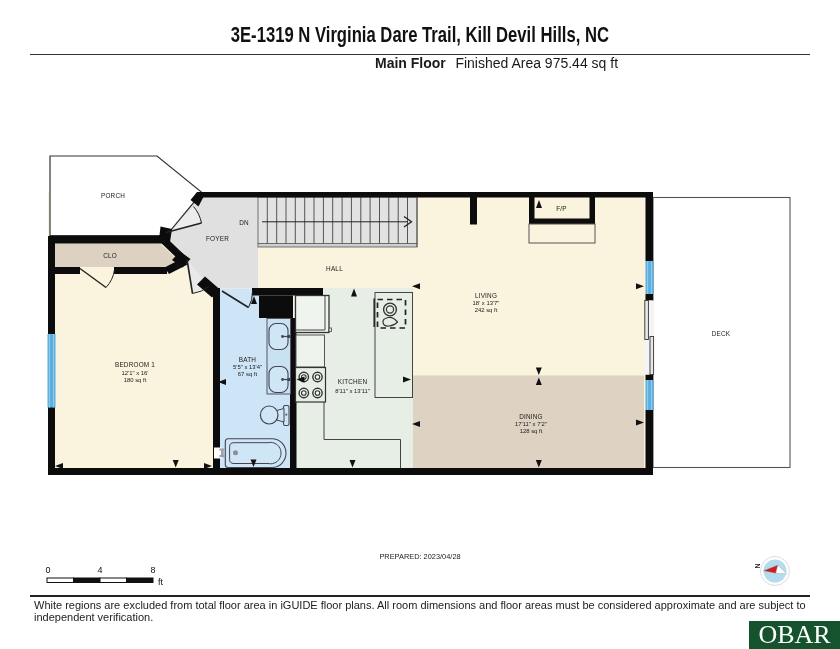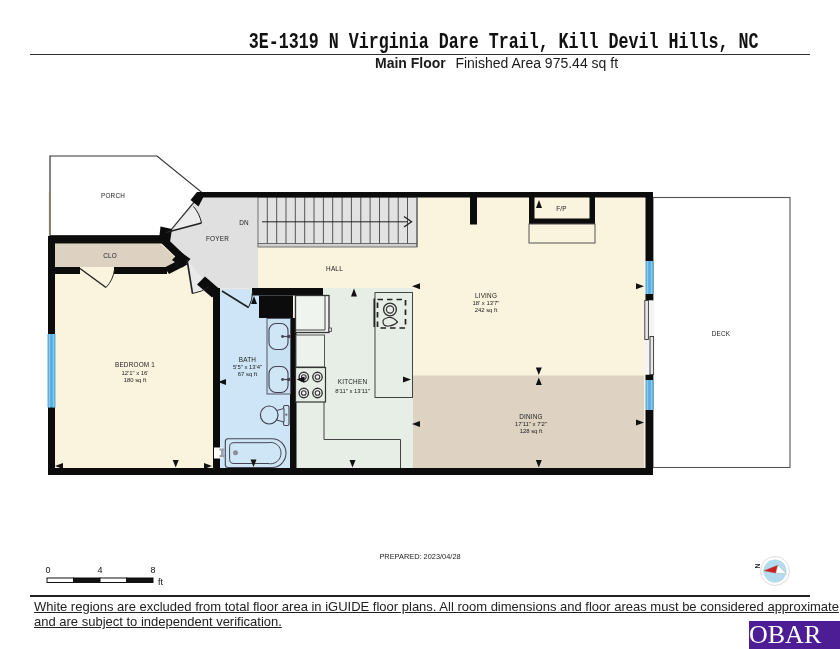--- a/index.html
+++ b/index.html
@@ -3,21 +3,21 @@
 <meta charset="utf-8">
 <style>
   html,body{margin:0;padding:0;}
   body{width:840px;height:649px;position:relative;background:#ffffff;overflow:hidden;
        font-family:"Liberation Sans", sans-serif;}
   .abs{position:absolute;}
 </style>
 </head>
 <body>
 
-<div class="abs" style="left:0;top:30px;width:840px;text-align:right;font-family:Liberation Mono, monospace;"><span style="display:inline-block;transform:scaleX(0.757);transform-origin:center;font-size:22px;font-weight:bold;color:#111;white-space:pre;">3E-1319 N Virginia Dare Trail, Kill Devil Hills, NC</span></div>
+<div class="abs" style="left:0;top:22px;width:840px;text-align:center;"><span style="display:inline-block;transform:scaleX(0.757);transform-origin:center;font-size:22px;font-weight:bold;color:#111;white-space:pre;">3E-1319 N Virginia Dare Trail, Kill Devil Hills, NC</span></div>
 
 <div class="abs" style="left:30px;top:53.5px;width:780px;height:1.8px;background:#333;"></div>
 
 <div class="abs" style="left:375px;top:58px;font-size:14px;line-height:10px;color:#1a1a1a;white-space:pre;"><b>Main Floor</b><span style="display:inline-block;width:9.6px;"></span><span>Finished Area 975.44 sq ft</span></div>
 
 <svg class="abs" style="left:0;top:0;" width="840" height="649" viewBox="0 0 840 649">
   <g id="plan">
 
   <rect x="48" y="192" width="605" height="283" fill="#faf3dd"></rect>
 
@@ -324,15 +324,15 @@
 </svg>
 
 <div class="abs" style="left:42px;top:565px;width:12px;text-align:center;font-size:9px;color:#111;">0</div>
 <div class="abs" style="left:94px;top:565px;width:12px;text-align:center;font-size:9px;color:#111;">4</div>
 <div class="abs" style="left:147px;top:565px;width:12px;text-align:center;font-size:9px;color:#111;">8</div>
 
 <div class="abs" style="left:0;top:552px;width:840px;text-align:center;font-size:7.4px;color:#222;">PREPARED: 2023/04/28</div>
 
 <div class="abs" style="left:30px;top:594.5px;width:780px;height:2px;background:#222;"></div>
 
-<div class="abs" style="left:34px;top:599px;font-size:13px;color:#222;text-decoration:underline;">White regions are excluded from total floor area in iGUIDE floor plans. All room dimensions and floor areas must be considered approximate and are subject to independent verification.</div>
-
-<div class="abs" style="left:749px;top:621px;width:91px;height:28px;background:#4c1d95;color:#fff;font-family:'Liberation Serif',serif;font-size:26px;line-height:27px;">OBAR</div>
+<div class="abs" style="left:34px;top:599px;font-size:11px;color:#222;">White regions are excluded from total floor area in iGUIDE floor plans. All room dimensions and floor areas must be considered approximate and are subject to independent verification.</div>
+
+<div class="abs" style="left:749px;top:621px;width:91px;height:28px;background:#14532d;color:#fff;font-family:'Liberation Serif',serif;font-size:26px;text-align:center;line-height:27px;">OBAR</div>
 
 </body></html>

